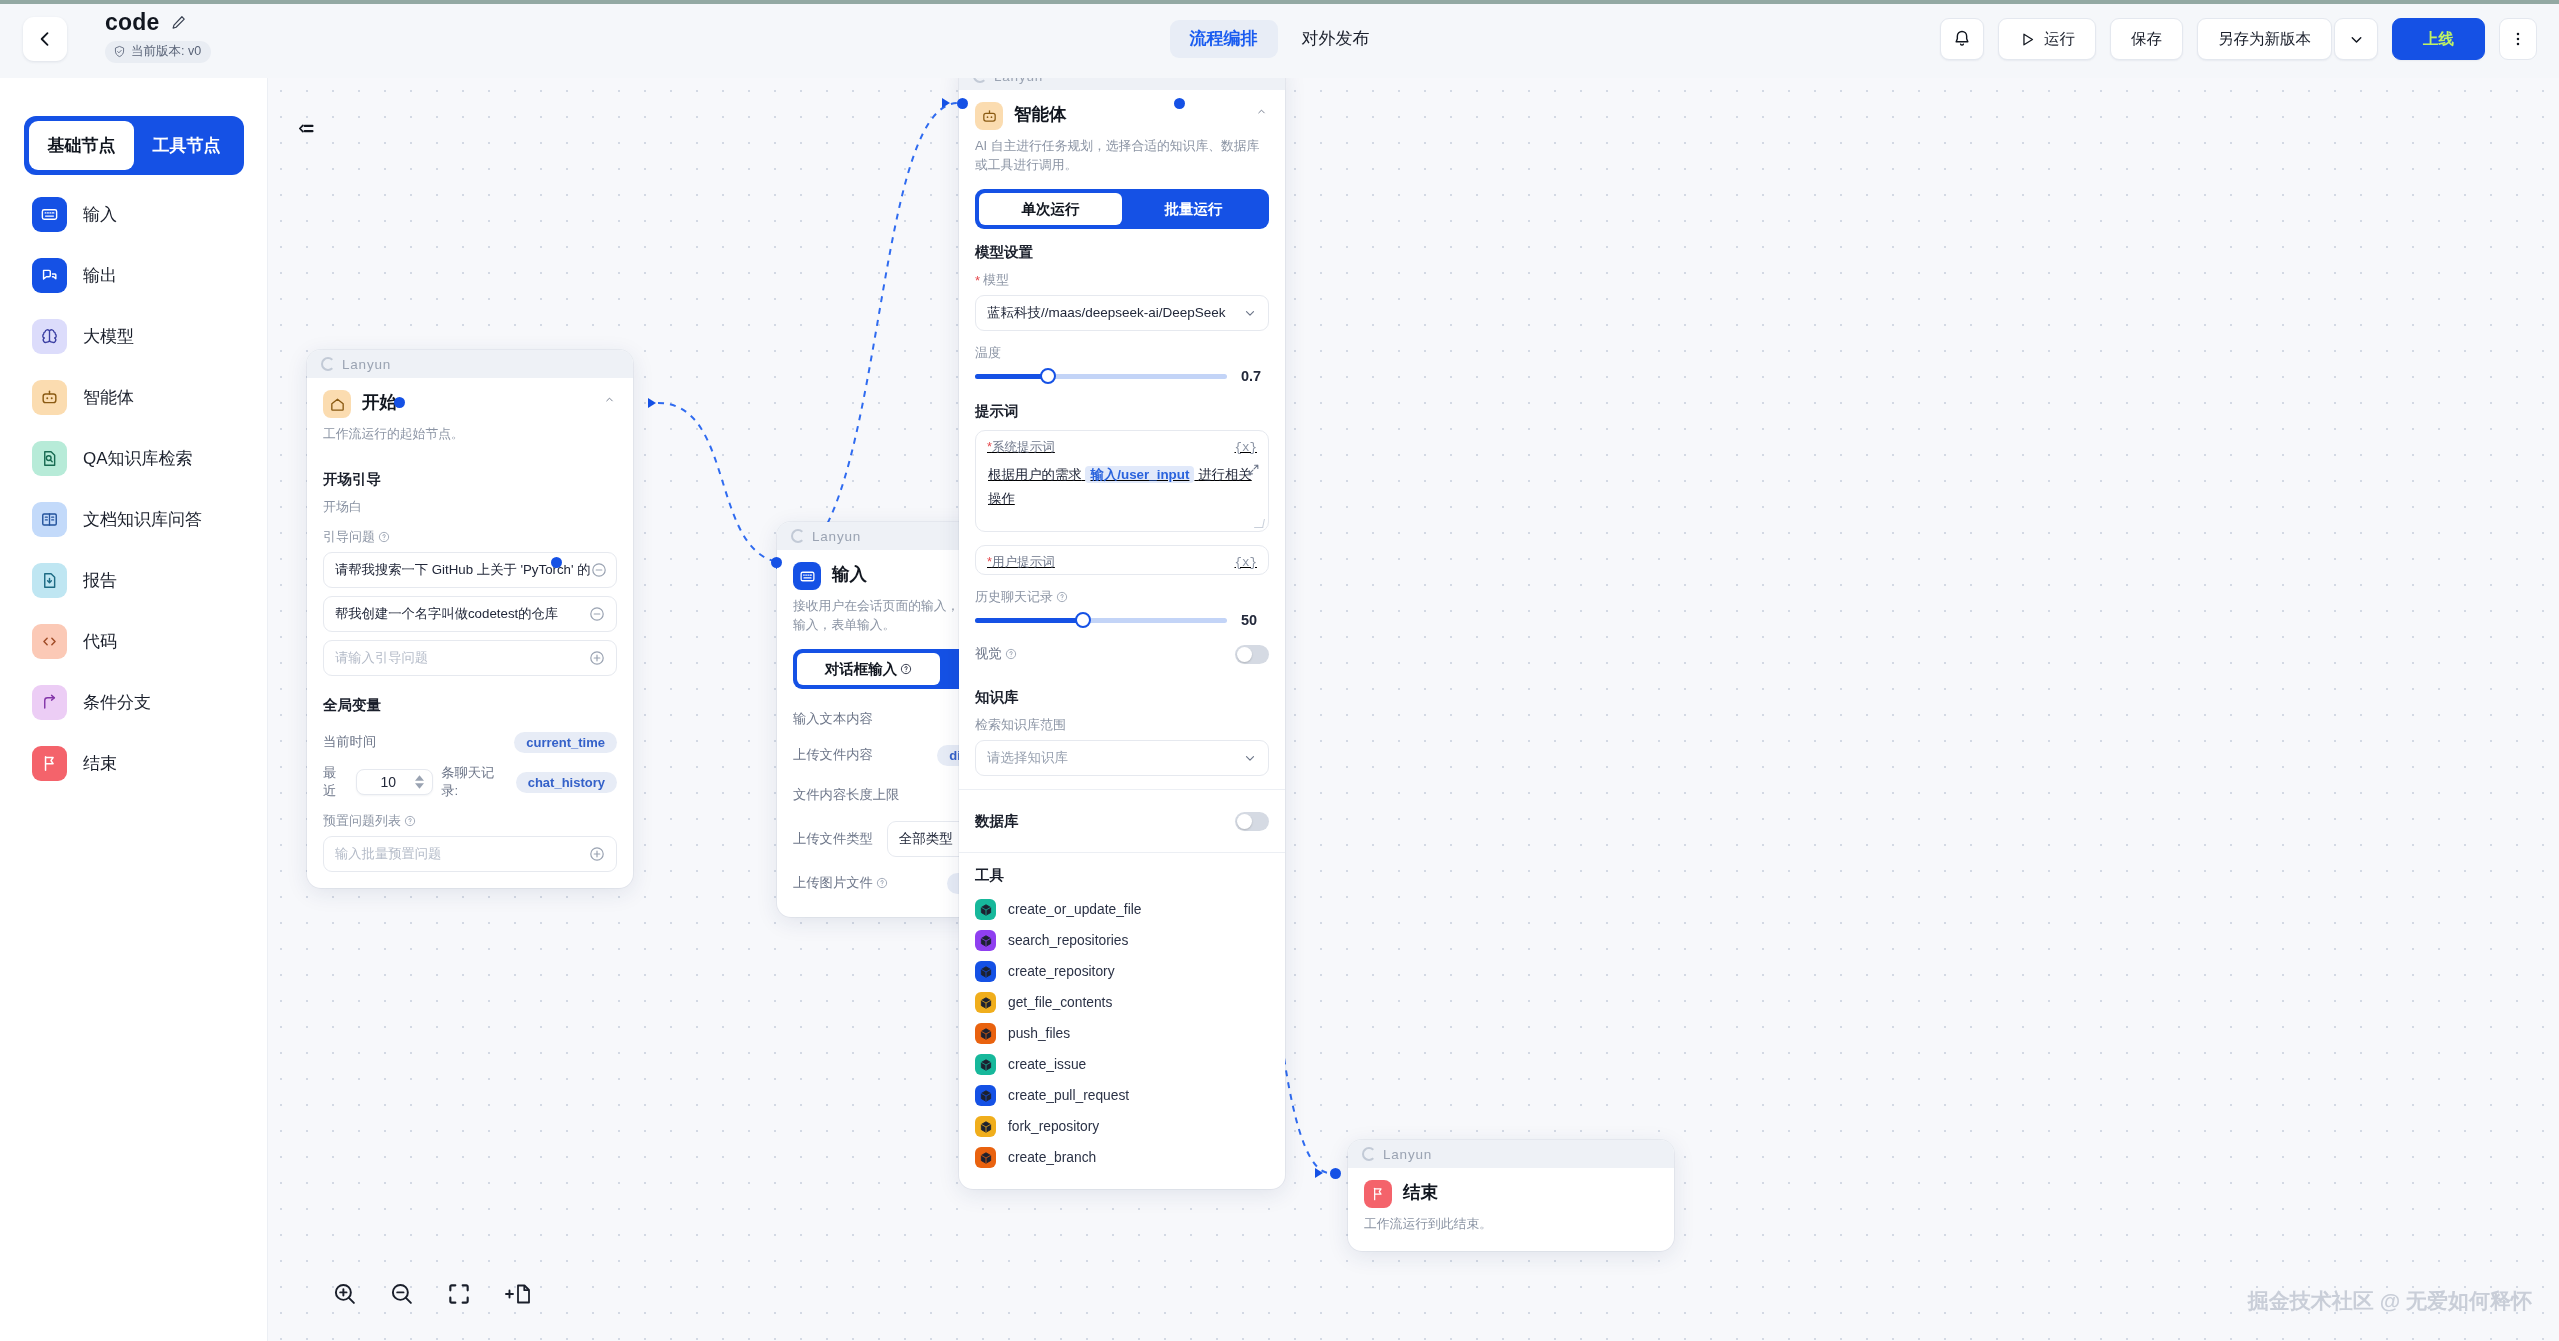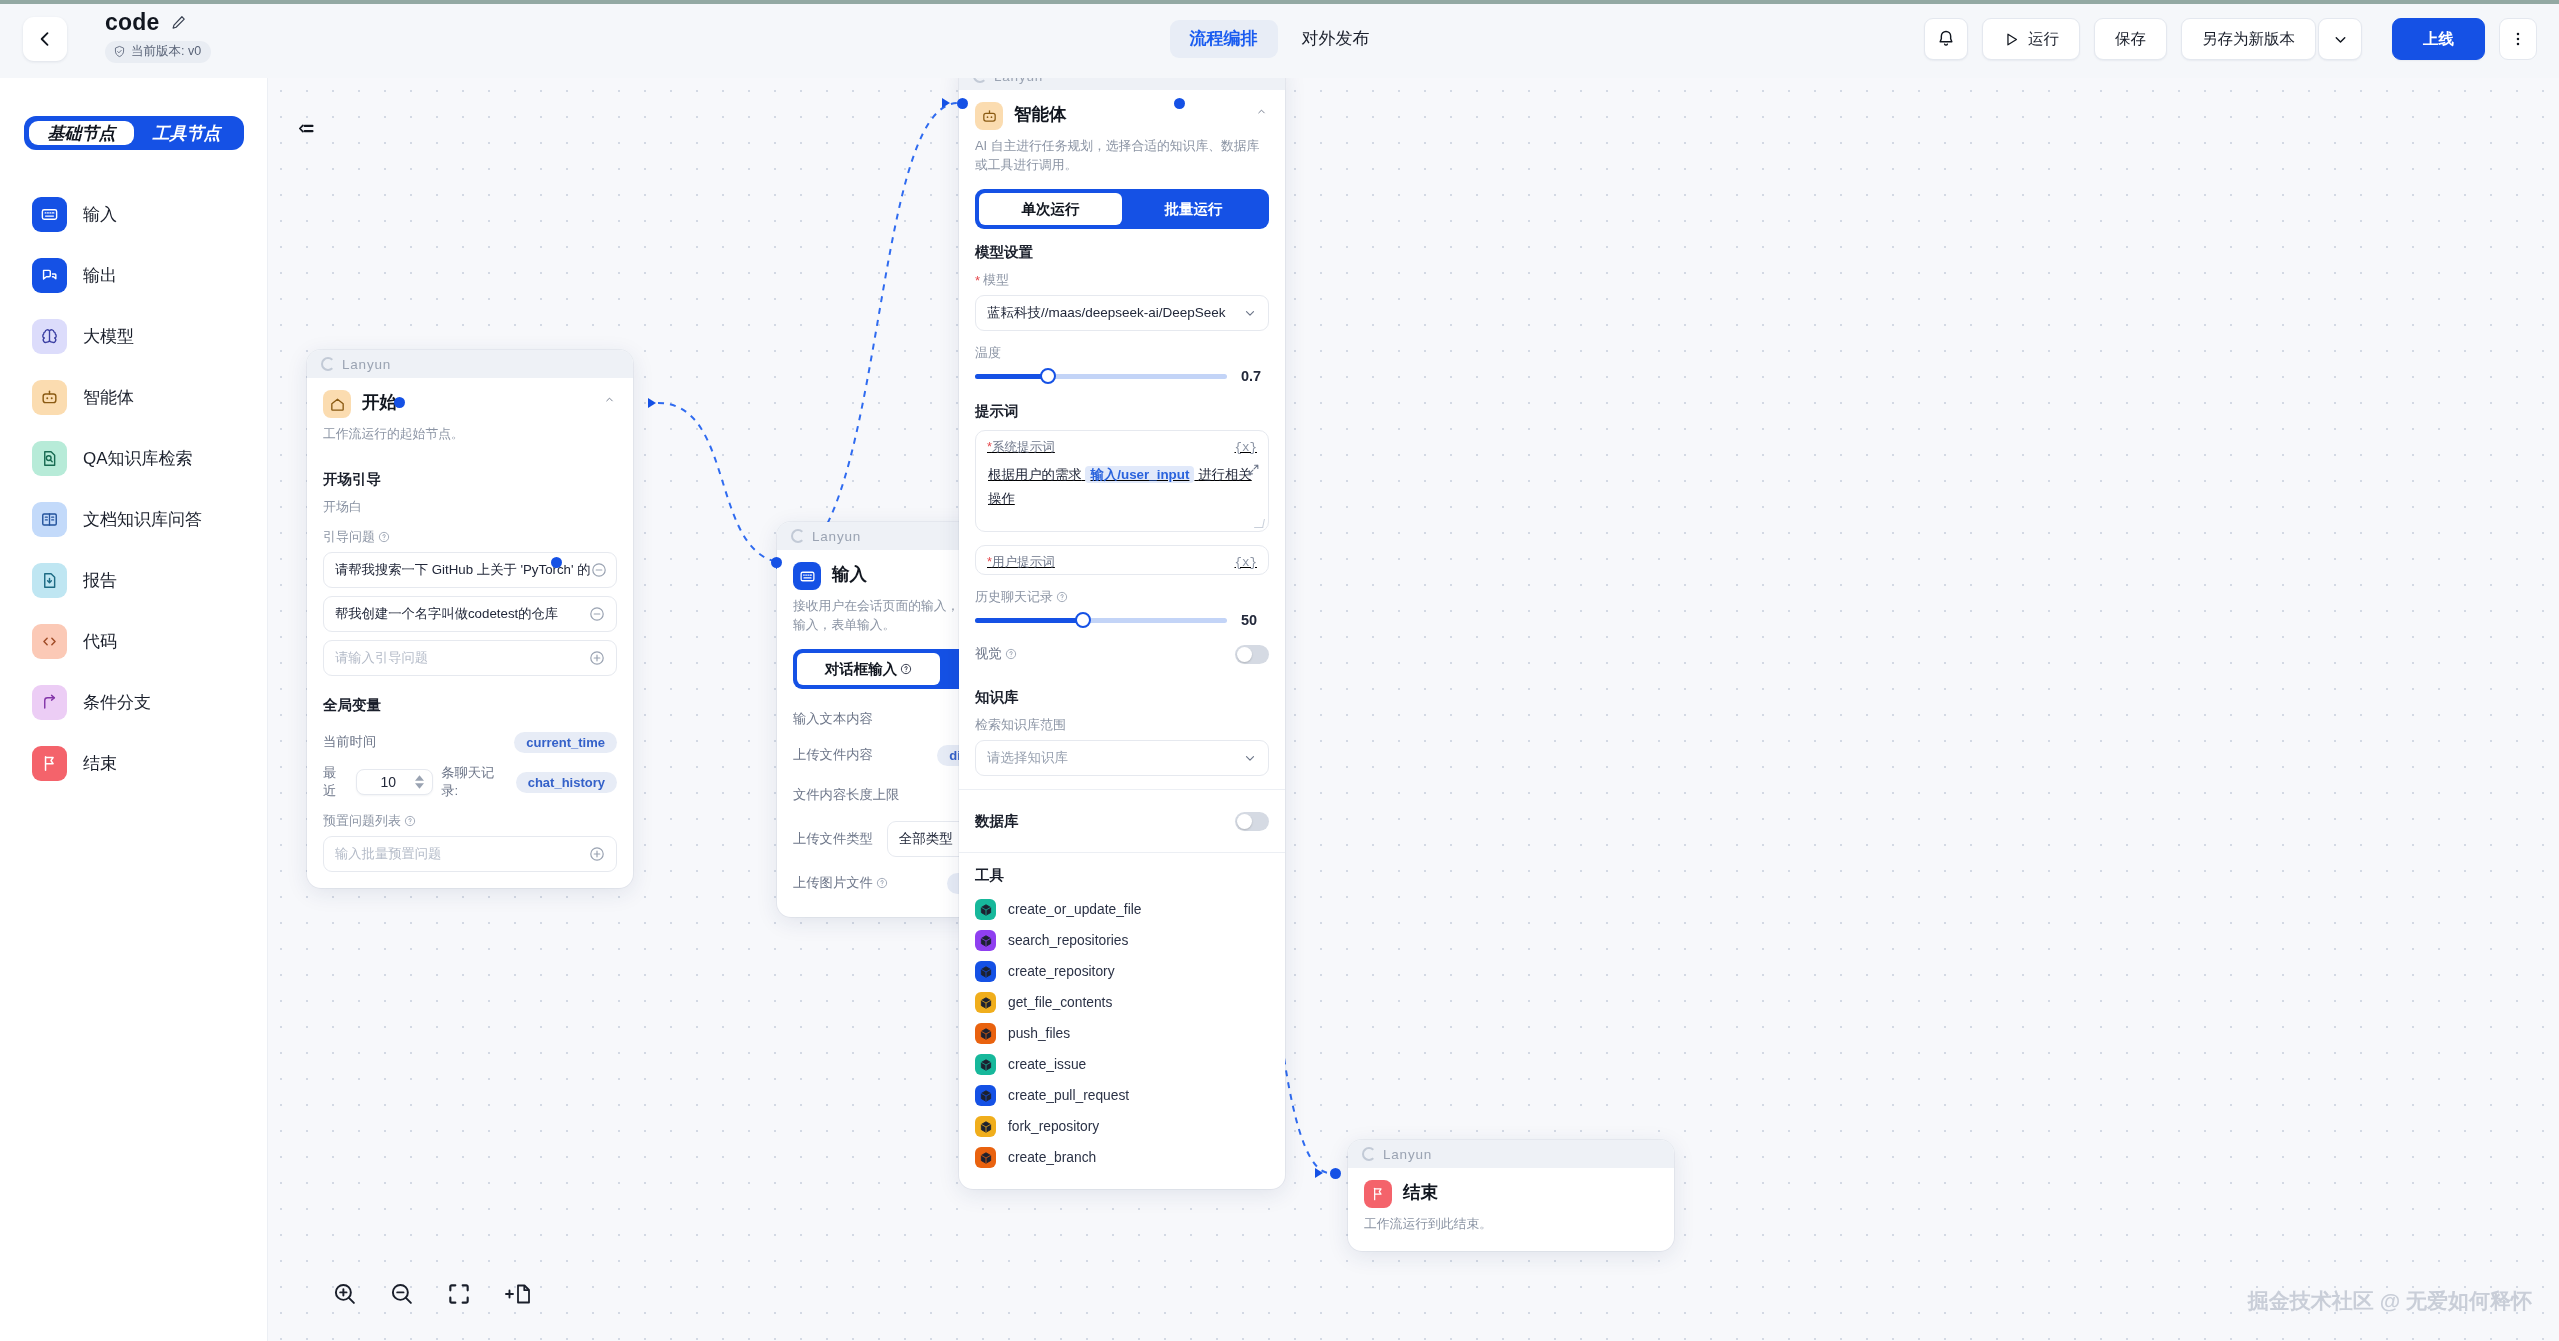--- a/index.html
+++ b/index.html
@@ -55,35 +55,35 @@
     border: 1px solid #e4e8ef;
     box-shadow: 0 1px 2px rgba(22,40,80,.06);
     display: flex; align-items: center; justify-content: center;
     gap: 8px; font-size: 15.5px; color: #1a1f2b; cursor: pointer;
     padding: 0 20px; white-space: nowrap;
   }
   .hbtn.icon-only { width: 44px; padding: 0; }
   #saveas-group { display: flex; align-items: stretch; gap: 2px; }
   #saveas-group .hbtn { border-radius: 9px; }
   .hbtn.primary {
-    background: #1551e5; color: #ffffff; border-color: #1551e5;
-    font-weight: 600; padding: 0 30px; margin-left: 16px;
+    background: #1551e5; color: #bef264; border-color: #1551e5;
+    font-weight: 600; padding: 0 30px;
   }
   #kebab { width: 38px; height: 42px; display:flex; align-items:center; justify-content:center;
            background:#fff; border-radius:9px; border:1px solid #e4e8ef; cursor:pointer; }
 
   
   #left-panel {
     position: absolute; left: 0; top: 78px; width: 268px; height: 1263px;
     background: #ffffff; z-index: 50;
     border-right: 1px solid #eceff4;
   }
   #node-type-switch {
-    position: absolute; left: 24px; top: 38px; width: 220px; height: 34px;
-    background: #1551e5; border-radius: 12px; display: flex; padding: 5px; font-style: italic;
+    position: absolute; left: 24px; top: 38px; width: 220px; height: 59px;
+    background: #1551e5; border-radius: 12px; display: flex; padding: 5px;
   }
   .nts {
     flex: 1; display: flex; align-items: center; justify-content: center;
     font-size: 17px; font-weight: 700; color: #ffffff; border-radius: 9px;
     cursor: pointer;
   }
   .nts.active { background: #ffffff; color: #11161f; }
 
   #node-list { position: absolute; left: 24px; top: 106px; width: 224px; }
   .node-item {

